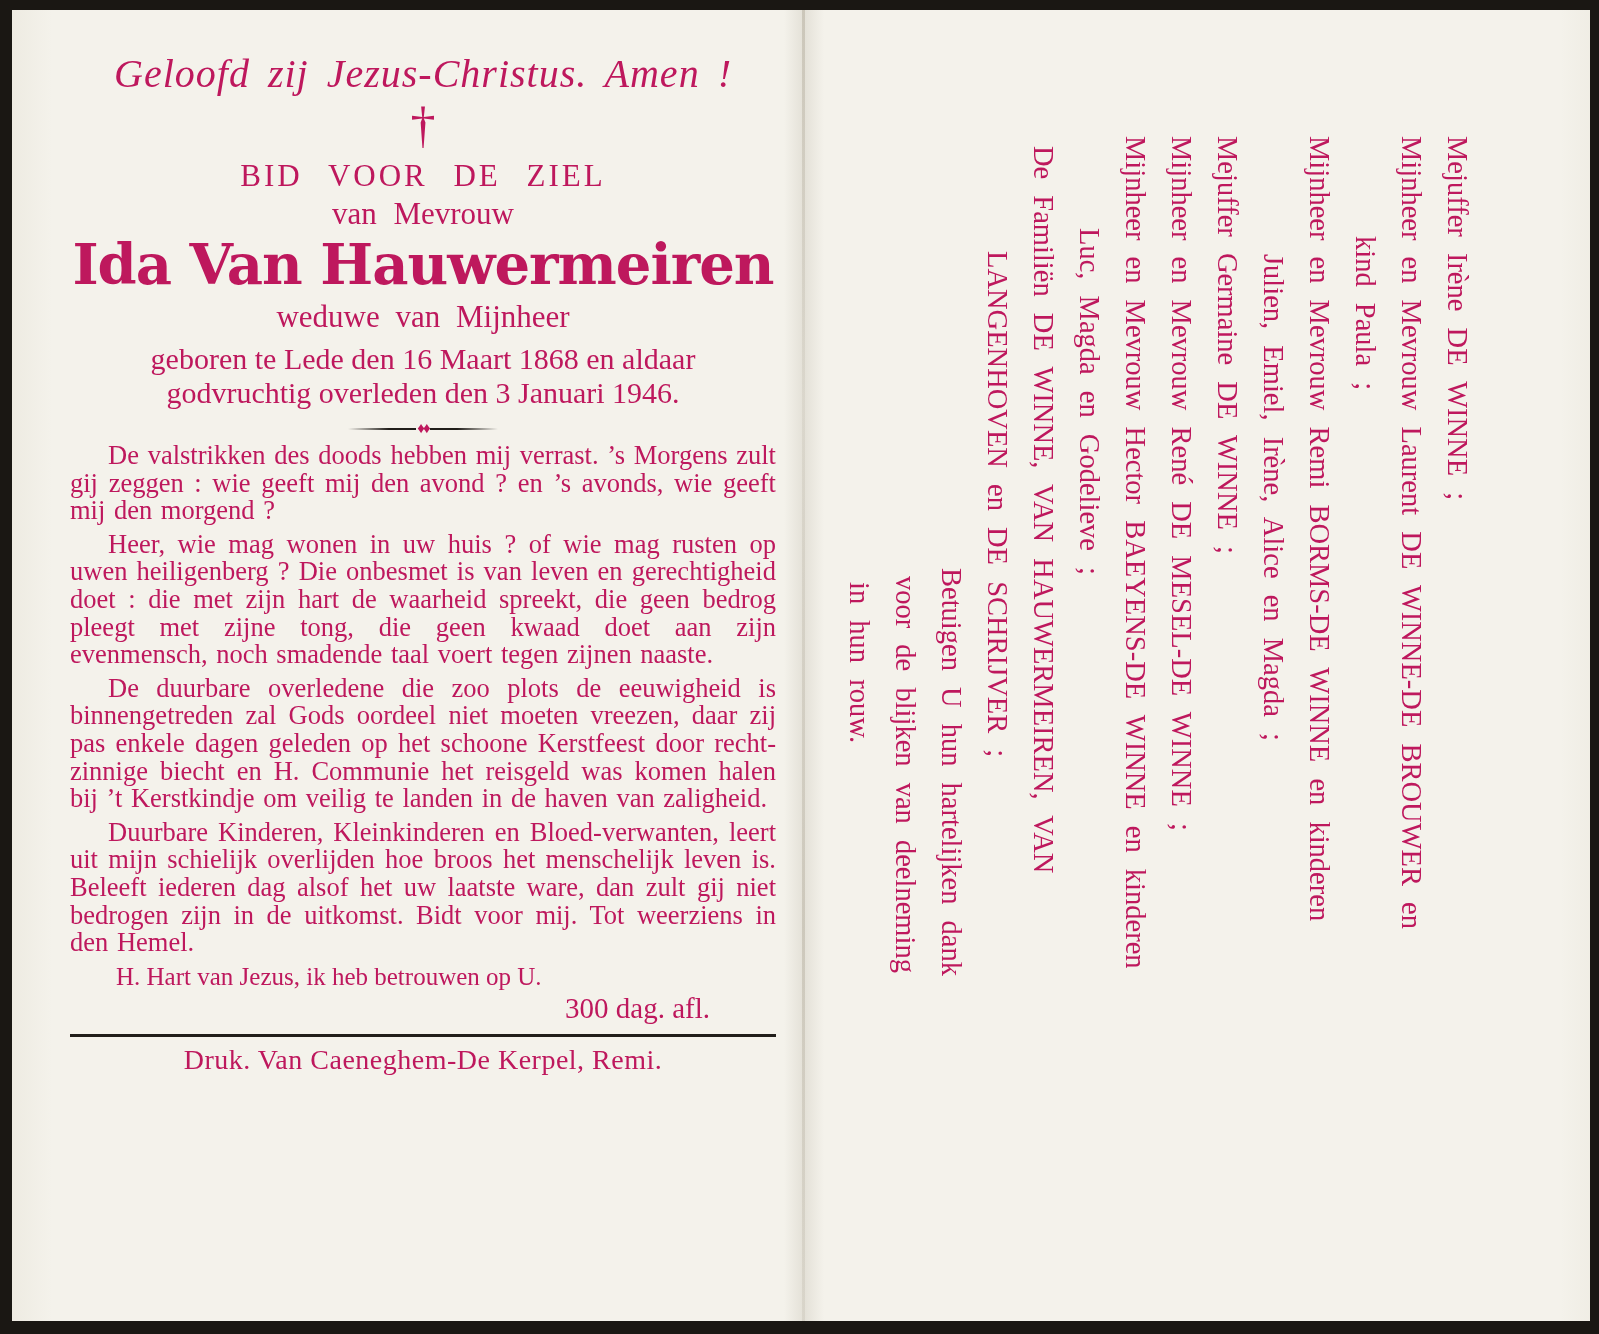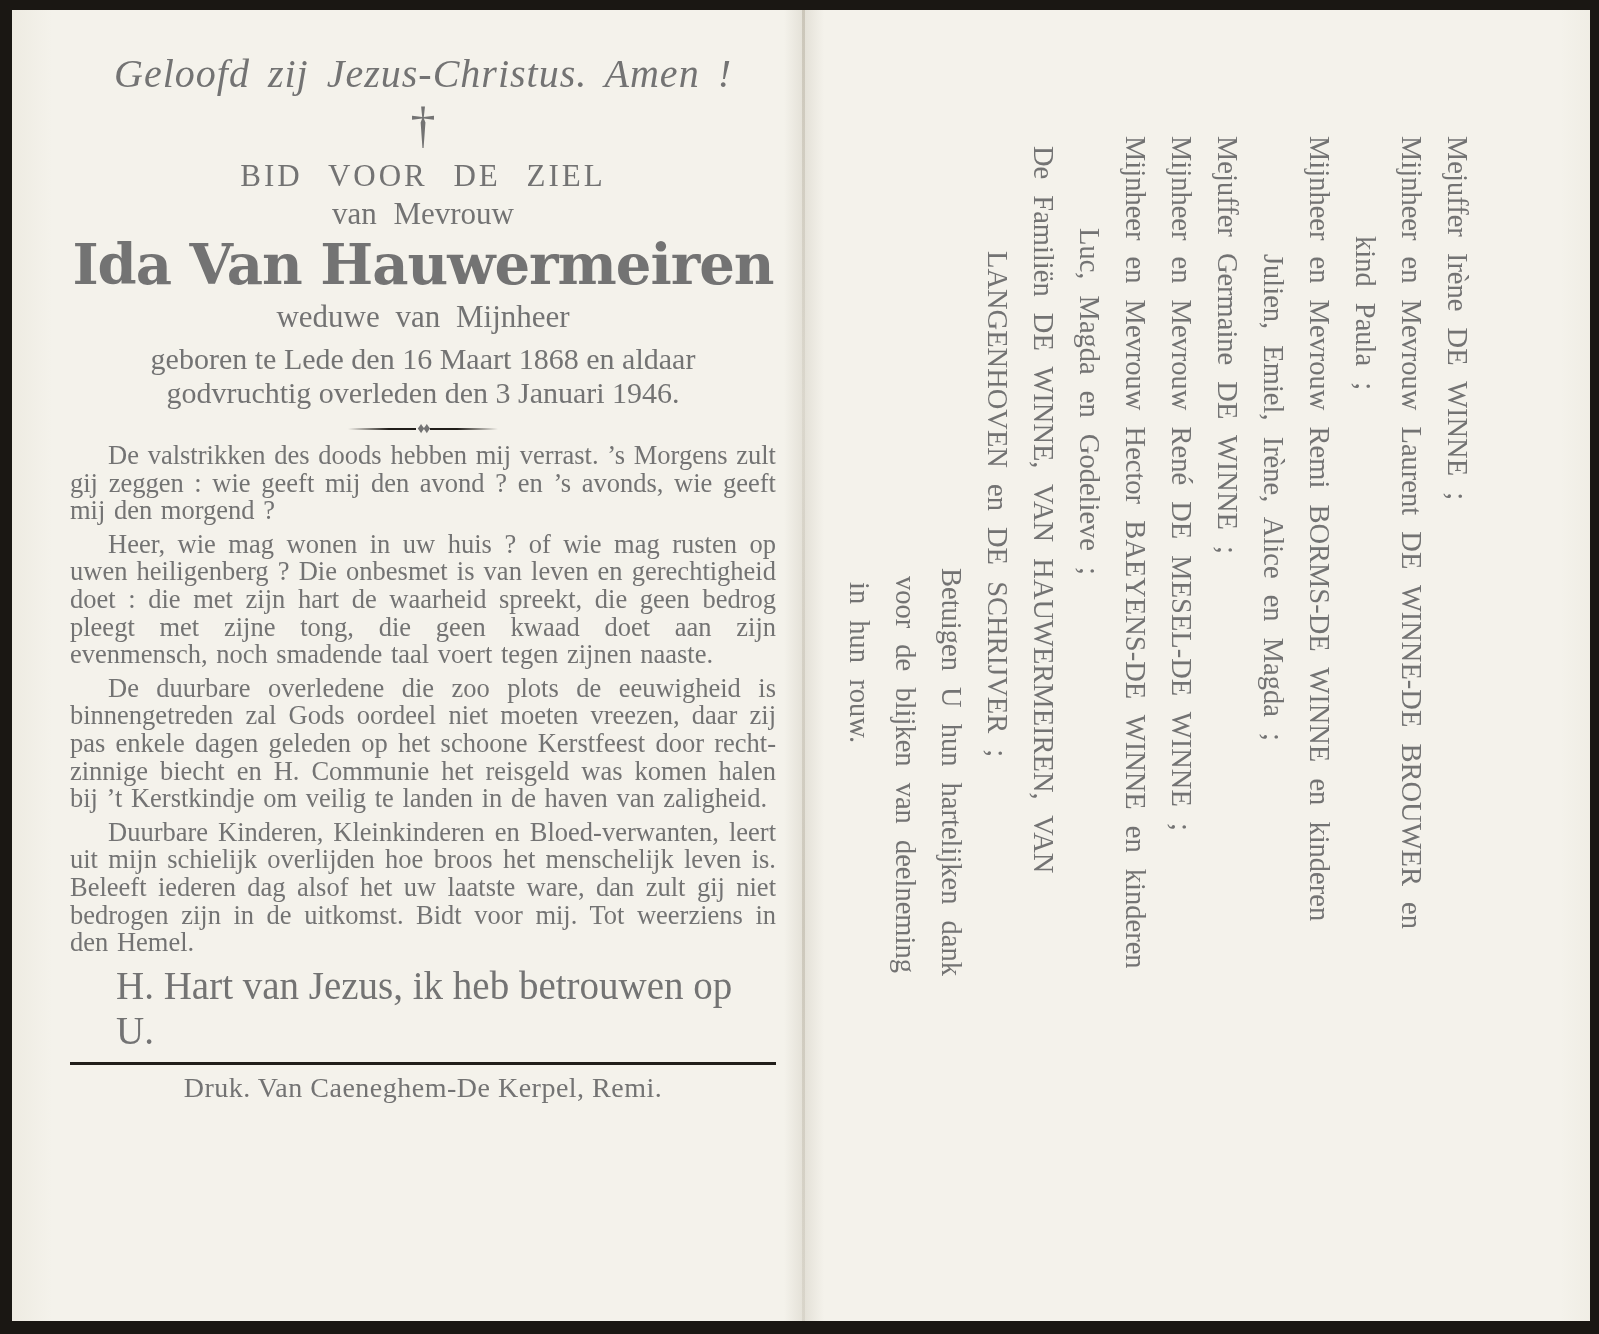--- a/index.html
+++ b/index.html
@@ -7,21 +7,21 @@
     position:relative;
     width:1599px;height:1334px;
     background:#f4f2eb;
     box-sizing:border-box;
     border-top:10px solid #1a1713;
     border-left:12px solid #1a1713;
     border-right:9px solid #1a1713;
     border-bottom:13px solid #1a1713;
     overflow:hidden;
     font-family:"Liberation Serif","DejaVu Serif",serif;
-    color:#737373;
+    color:#be185d;
   }
   
   .scan::before{
     content:"";position:absolute;inset:0;pointer-events:none;
     background:
       linear-gradient(90deg, rgba(210,203,185,.18) 0, rgba(210,203,185,0) 40px),
       linear-gradient(270deg, rgba(210,203,185,.12) 0, rgba(210,203,185,0) 30px);
   }
   .fold{
     position:absolute;top:0;bottom:0;left:772px;width:40px;
@@ -46,21 +46,21 @@
   .husband-name{font-weight:bold;font-size:33px;letter-spacing:2px;word-spacing:9px;margin-top:9px;}
   .vitals{font-size:30px;line-height:34px;margin-top:7px;}
   .sacraments{font-size:30px;line-height:32px;margin-top:5px;}
   .divider{display:flex;align-items:center;justify-content:center;margin:11px auto 6px;width:150px;}
   .divider .seg{height:2px;flex:1;background:linear-gradient(90deg,rgba(33,30,26,0),#211e1a 30%,#211e1a 70%,rgba(33,30,26,0));}
   .divider .seg.l{background:linear-gradient(90deg,rgba(33,30,26,0),#211e1a 60%);}
   .divider .seg.r{background:linear-gradient(270deg,rgba(33,30,26,0),#211e1a 60%);}
   .divider .gems{font-size:15px;letter-spacing:-2px;line-height:1;padding:0 1px;}
   .body-text{text-align:justify;}
   .body-text p{font-size:26.5px;line-height:27.6px;margin:4px 0 6px;text-indent:38px;word-spacing:2px;}
-  .closing-prayer{text-align:left;font-size:39px;padding-left:46px;margin-top:4px;}
+  .closing-prayer{text-align:left;font-size:25px;padding-left:46px;margin-top:4px;}
   .indulgence{text-align:right;font-size:29px;padding-right:66px;margin-top:1px;}
   .printer-rule{border:0;border-top:3px solid #211e1a;margin:9px 0 0;}
   .printer{font-size:28px;margin-top:7px;letter-spacing:.5px;}
 
   
   .page-right{
     position:absolute;top:126px;right:110px;height:1118px;
     writing-mode:vertical-rl;
     font-size:28.5px;
     word-spacing:9px;
@@ -100,20 +100,21 @@
       <span class="gems">♦♦</span>
       <span class="seg r"></span>
     </div>
     <div class="body-text">
       <p>De valstrikken des doods hebben mij verrast. ’s Morgens zult gij zeggen : wie geeft mij den avond ? en ’s avonds, wie geeft mij den morgend ?</p>
       <p>Heer, wie mag wonen in uw huis ? of wie mag rusten op uwen heiligenberg ? Die onbesmet is van leven en gerechtigheid doet : die met zijn hart de waarheid spreekt, die geen bedrog pleegt met zijne tong, die geen kwaad doet aan zijn evenmensch, noch smadende taal voert tegen zijnen naaste.</p>
       <p>De duurbare overledene die zoo plots de eeuwigheid is binnengetreden zal Gods oordeel niet moeten vreezen, daar zij pas enkele dagen geleden op het schoone Kerstfeest door recht-zinnige biecht en H. Communie het reisgeld was komen halen bij ’t Kerstkindje om veilig te landen in de haven van zaligheid.</p>
       <p>Duurbare Kinderen, Kleinkinderen en Bloed-verwanten, leert uit mijn schielijk overlijden hoe broos het menschelijk leven is.  Beleeft iederen dag alsof het uw laatste ware, dan zult gij niet bedrogen zijn in de uitkomst.  Bidt voor mij. Tot weerziens in den Hemel.</p>
     </div>
     <div class="closing-prayer">H. Hart van Jezus, ik heb betrouwen op U.</div>
+    <div class="indulgence">300 dag. afl.</div>
     <hr class="printer-rule">
     <div class="printer">Druk. Van Caeneghem-De Kerpel, Remi.</div>
   </div>
 
   <div class="page-right">
     <div class="vline">Mejuffer Irène DE WINNE ;</div>
     <div class="vline">Mijnheer en Mevrouw Laurent DE WINNE-DE BROUWER en</div>
     <div class="vline ind-1">kind Paula ;</div>
     <div class="vline">Mijnheer en Mevrouw Remi BORMS-DE WINNE en kinderen</div>
     <div class="vline ind-1b">Julien, Emiel, Irène, Alice en Magda ;</div>

